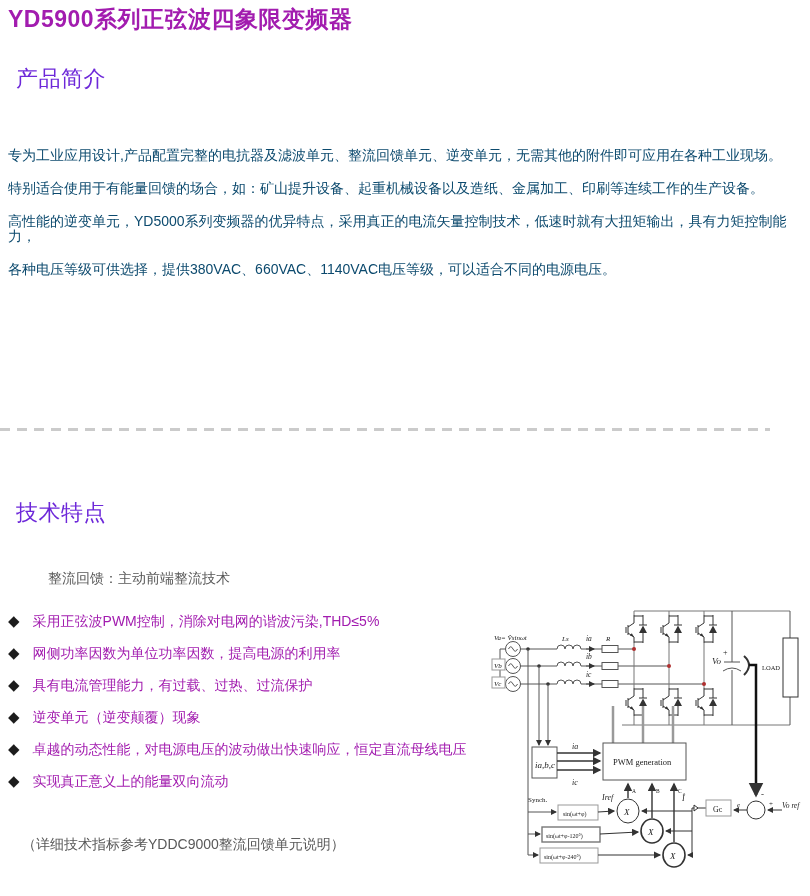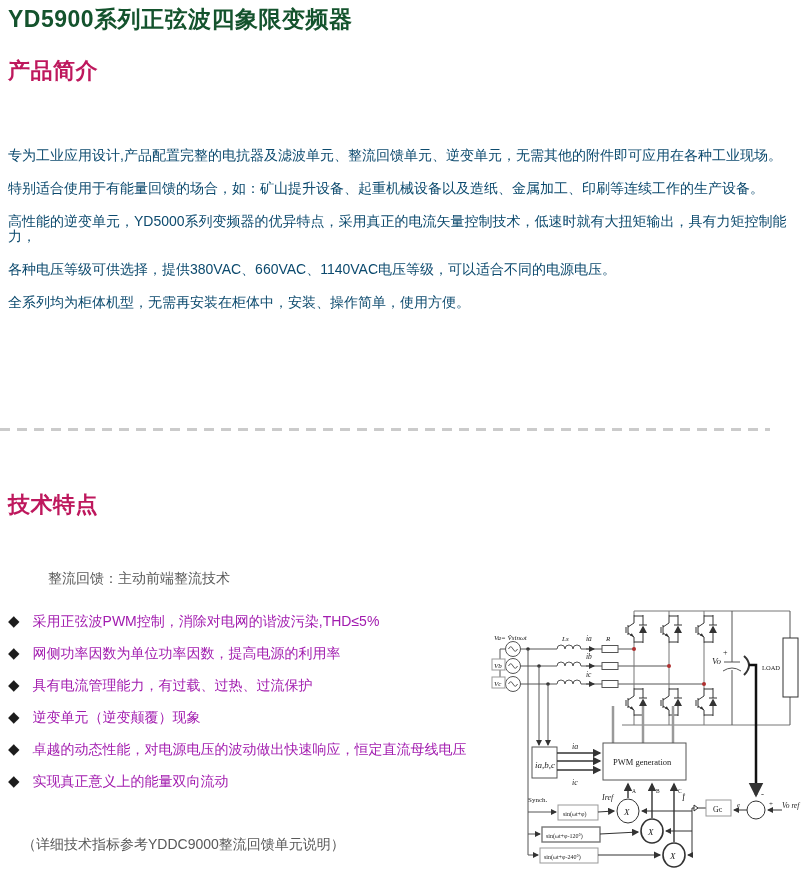--- a/index.html
+++ b/index.html
@@ -1,20 +1,20 @@
 <!DOCTYPE html>
 <html><head>
 <meta charset="utf-8">
 <style>
   html,body{margin:0;padding:0;background:#ffffff;}
   body{width:810px;height:896px;position:relative;overflow:hidden;
        font-family:"Liberation Sans",sans-serif;}
   .abs{position:absolute;}
-  .main-title{left:8px;top:4px;font-size:23px;font-weight:bold;color:#14532d;margin:0;letter-spacing:.5px;}
-  .section-title{font-size:22px;font-weight:bold;color:#be185d;margin:0;letter-spacing:.5px;}
+  .main-title{left:8px;top:4px;font-size:23px;font-weight:bold;color:#a21caf;margin:0;letter-spacing:.5px;}
+  .section-title{font-size:22px;font-weight:normal;color:#6d28d9;margin:8px;letter-spacing:.5px;}
   .intro-title{left:8px;top:56px;}
   .features-title{left:8px;top:490px;}
   .paragraphs{left:8px;top:148px;width:795px;}
   .paragraphs p{margin:0 0 18px 0;font-size:14px;line-height:15px;color:#0c4a6e;}
   .divider{left:0;top:428px;width:770px;height:3px;
            background:repeating-linear-gradient(90deg,#cbcbcb 0 10px,transparent 10px 17px);}
   .feature-sub{left:8px;top:570px;font-size:14px;color:#595959;margin-left:40px;}
   .bullets{left:8px;top:614px;margin:0;padding:0;list-style:none;width:470px;}
   .bullets li{display:flex;align-items:flex-start;gap:13px;margin:0 0 18px 0;line-height:14px;}
   .diamond{font-size:15px;line-height:14px;color:#1c1c1c;}
@@ -31,21 +31,20 @@
 
   <h1 class="abs main-title">YD5900系列正弦波四象限变频器</h1>
 
   <h2 class="abs section-title intro-title">产品简介</h2>
 
   <div class="abs paragraphs">
     <p>专为工业应用设计,产品配置完整的电抗器及滤波单元、整流回馈单元、逆变单元，无需其他的附件即可应用在各种工业现场。</p>
     <p>特别适合使用于有能量回馈的场合，如：矿山提升设备、起重机械设备以及造纸、金属加工、印刷等连续工作的生产设备。</p>
     <p>高性能的逆变单元，YD5000系列变频器的优异特点，采用真正的电流矢量控制技术，低速时就有大扭矩输出，具有力矩控制能力，</p>
     <p>各种电压等级可供选择，提供380VAC、660VAC、1140VAC电压等级，可以适合不同的电源电压。</p>
-    <p>全系列均为柜体机型，无需再安装在柜体中，安装、操作简单，使用方便。</p>
   </div>
 
   <div class="abs divider"></div>
 
   <h2 class="abs section-title features-title">技术特点</h2>
 
   <div class="abs feature-sub">整流回馈：主动前端整流技术</div>
 
   <ul class="abs bullets">
     <li>

